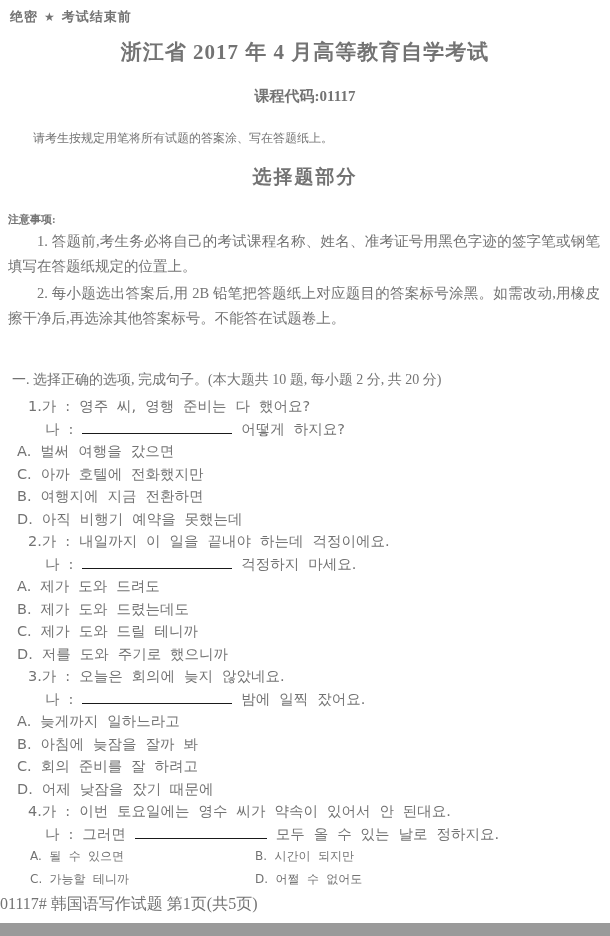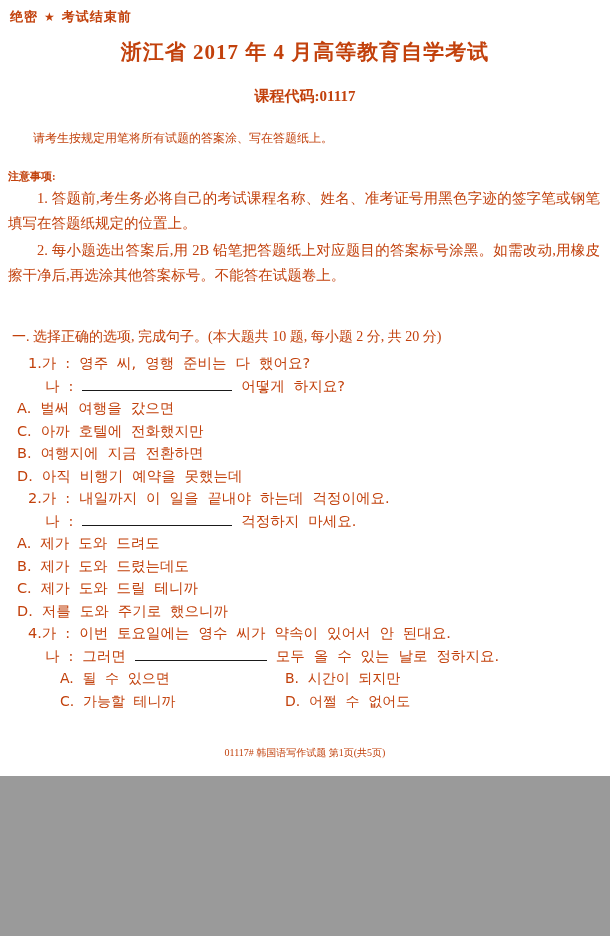--- a/index.html
+++ b/index.html
@@ -1,22 +1,22 @@
 <!DOCTYPE html>
 <html><head>
 <meta charset="utf-8">
 <style>
   html,body { margin:0; padding:0; background:#9a9a9a; }
   .page {
     position: relative;
     width: 610px;
-    height: 776px;
+    height: 923px;
     margin: 0 auto;
     background: #ffffff;
-    color: #c2410c;
+    color: #737373;
     font-family: "Liberation Serif", "DejaVu Serif", serif;
     overflow: hidden;
   }
   .secrecy-line {
     padding: 8px 0 0 10px;
     font-family: "Liberation Sans", "DejaVu Sans", sans-serif;
     font-weight: 700;
     font-size: 13px;
     letter-spacing: 1px;
   }
@@ -86,49 +86,48 @@
     border-bottom: 1.5px solid #1a1a1a;
   }
   .blank.short { width: 132px; }
   .opt-grid {
     display: grid;
     grid-template-columns: 225px auto;
     margin-left: 30px;
   }
   .opt-grid .k-cell {
     font-family: "DejaVu Sans", "Liberation Sans", sans-serif;
-    font-size: 14px;
+    font-size: 12px;
     line-height: 22.5px;
     word-spacing: 0.3em;
     white-space: nowrap;
-    margin-left: 30px;
   }
   .page-footer {
     position: absolute;
     left: 0;
-    bottom: 16px;
+    bottom: 8px;
     width: 100%;
-    text-align: center;
-    font-size: 10px;
+    font-size: 16px;
   }
 </style>
 </head>
 <body>
 
 <div class="page">
 
   <div class="secrecy-line">
     <span>绝密</span><span class="star">★</span><span>考试结束前</span>
   </div>
 
   <div class="title-line1">浙江省 2017 年 4 月高等教育自学考试</div>
   <div class="course-code">课程代码:01117</div>
 
   <div class="instruction">请考生按规定用笔将所有试题的答案涂、写在答题纸上。</div>
 
+  <div class="section-title">选择题部分</div>
 
   <div class="notes-heading">注意事项:</div>
   <div class="note">1. 答题前,考生务必将自己的考试课程名称、姓名、准考证号用黑色字迹的签字笔或钢笔填写在答题纸规定的位置上。</div>
   <div class="note">2. 每小题选出答案后,用 2B 铅笔把答题纸上对应题目的答案标号涂黑。如需改动,用橡皮擦干净后,再选涂其他答案标号。不能答在试题卷上。</div>
 
   <div class="part-heading">一. 选择正确的选项, 完成句子。(本大题共 10 题, 每小题 2 分, 共 20 分)</div>
 
   <div>
     <div class="k-line">1.가 : 영주 씨, 영행 준비는 다 했어요?</div>
     <div class="k-line b-line"><span>나 : </span><span class="blank"></span><span> 어떻게 하지요?</span></div>
@@ -140,20 +139,28 @@
 
   <div>
     <div class="k-line">2.가 : 내일까지 이 일을 끝내야 하는데 걱정이에요.</div>
     <div class="k-line b-line"><span>나 : </span><span class="blank"></span><span> 걱정하지 마세요.</span></div>
     <div class="k-line opt-line">A. 제가 도와 드려도</div>
     <div class="k-line opt-line">B. 제가 도와 드렸는데도</div>
     <div class="k-line opt-line">C. 제가 도와 드릴 테니까</div>
     <div class="k-line opt-line">D. 저를 도와 주기로 했으니까</div>
   </div>
 
+  <div>
+    <div class="k-line">3.가 : 오늘은 회의에 늦지 않았네요.</div>
+    <div class="k-line b-line"><span>나 : </span><span class="blank"></span><span> 밤에 일찍 잤어요.</span></div>
+    <div class="k-line opt-line">A. 늦게까지 일하느라고</div>
+    <div class="k-line opt-line">B. 아침에 늦잠을 잘까 봐</div>
+    <div class="k-line opt-line">C. 회의 준비를 잘 하려고</div>
+    <div class="k-line opt-line">D. 어제 낮잠을 잤기 때문에</div>
+  </div>
 
   <div>
     <div class="k-line">4.가 : 이번 토요일에는 영수 씨가 약속이 있어서 안 된대요.</div>
     <div class="k-line b-line"><span>나 : 그러면 </span><span class="blank short"></span><span> 모두 올 수 있는 날로 정하지요.</span></div>
     <div class="opt-grid">
       <div class="k-cell">A. 될 수 있으면</div>
       <div class="k-cell">B. 시간이 되지만</div>
       <div class="k-cell">C. 가능할 테니까</div>
       <div class="k-cell">D. 어쩔 수 없어도</div>
     </div>

